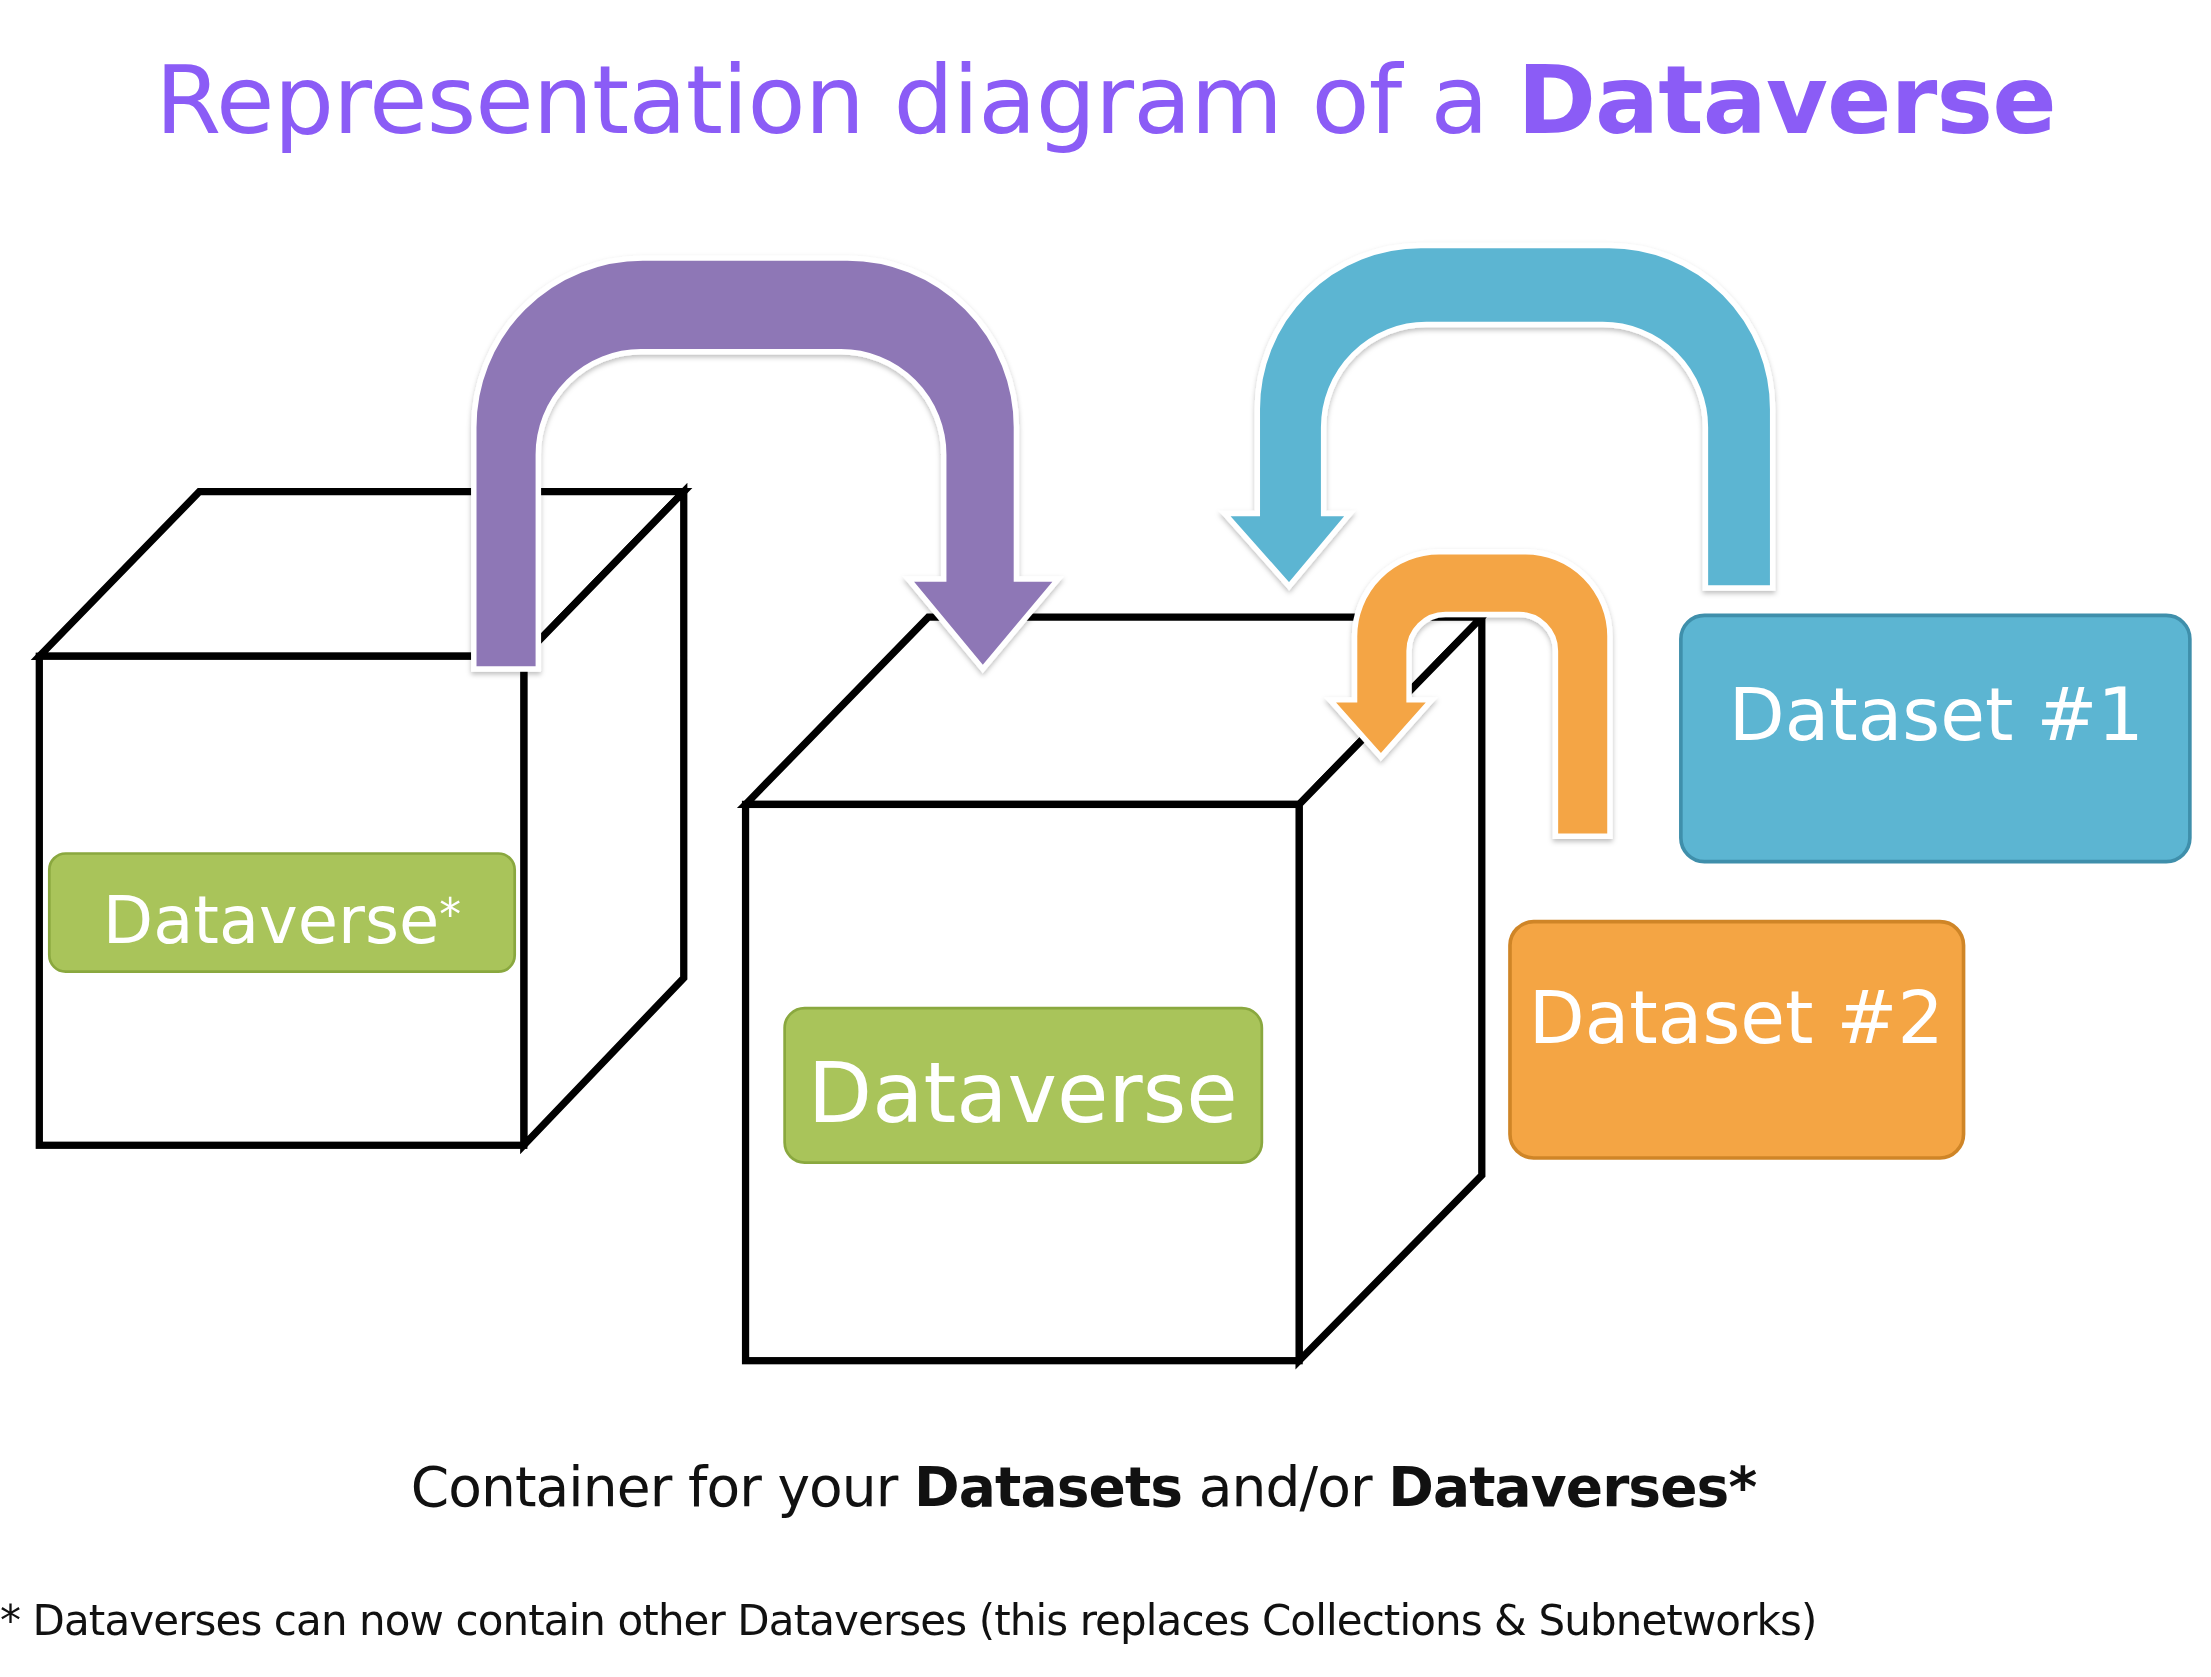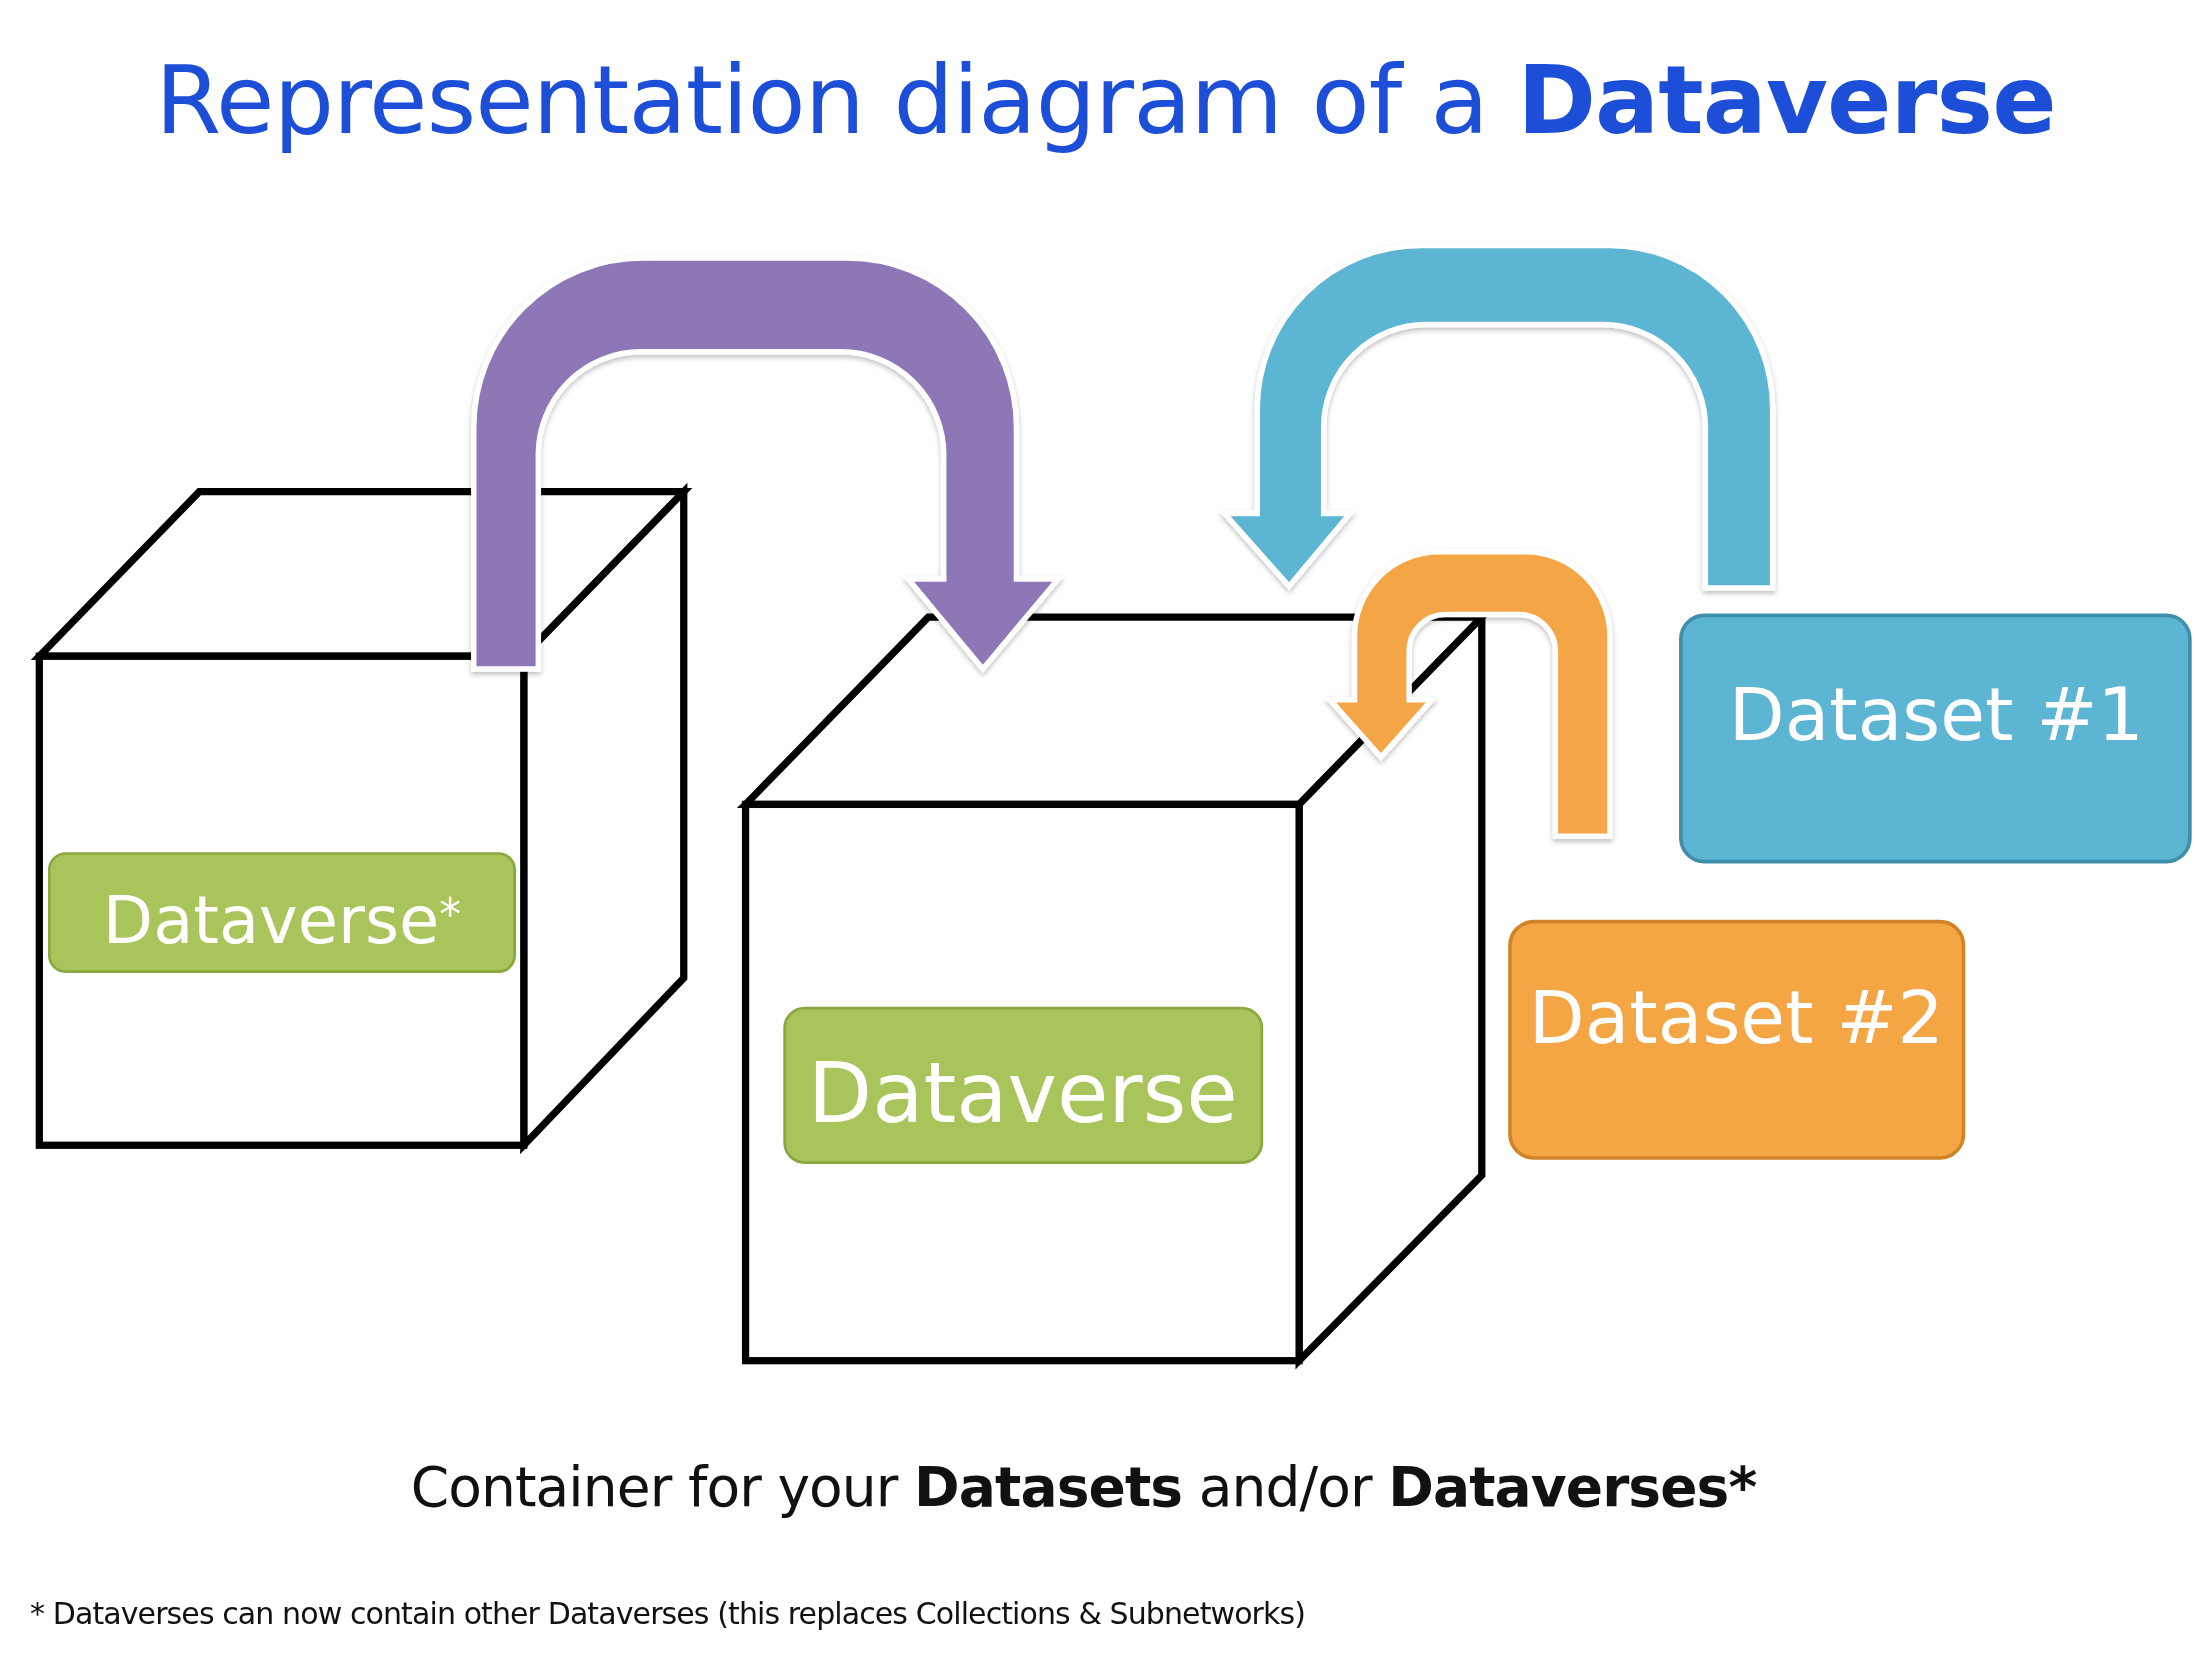--- a/index.html
+++ b/index.html
@@ -1,26 +1,26 @@
 <!DOCTYPE html>
 <html style="font-size:14.5px"><head>
 <meta charset="utf-8">
 <style>
   html, body { margin: 0; padding: 0; background: #ffffff; }
   body { width: 2211px; height: 1677px; position: relative; overflow: hidden;
          font-family: "DejaVu Sans", "Liberation Sans", sans-serif; }
   #title { position: absolute; left: 0; top: 45px; width: 2211px; text-align: center;
-           font-size: 95px; color: #1d4ed8; letter-spacing: -0.9px; white-space: nowrap; }
+           font-size: 95px; color: #8b5cf6; letter-spacing: -0.9px; white-space: nowrap; }
   #title b { font-weight: bold; }
   #diagram { position: absolute; left: 0; top: 0; width: 2211px; height: 1677px; }
   .label-text { font-family: "DejaVu Sans", "Liberation Sans", sans-serif; fill: #ffffff; }
   #caption { position: absolute; left: 0; top: 1455px; width: 2167px; text-align: center;
              font-size: 55px; color: #111; white-space: nowrap; letter-spacing: -0.9px; }
   #caption b { font-weight: bold; }
-  #footnote { position: absolute; left: 30px; top: 1596px; font-size: 30px; color: #111;
+  #footnote { position: absolute; left: 0; top: 1596px; font-size: 42px; color: #111;
               white-space: nowrap; letter-spacing: -0.9px; }
 </style>
 </head>
 <body>
 
 <div id="title"><span>Representation diagram of a </span><b>Dataverse</b></div>
 
 <svg id="diagram" width="2211" height="1677" viewBox="0 0 2432 1845" xmlns="http://www.w3.org/2000/svg">
   <defs>
     <filter id="shadow" x="-10%" y="-10%" width="120%" height="120%">

